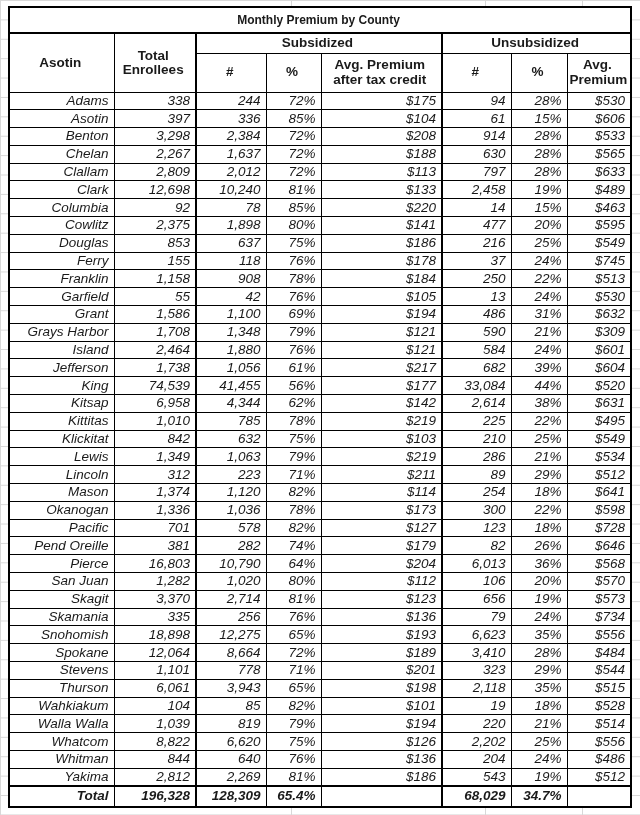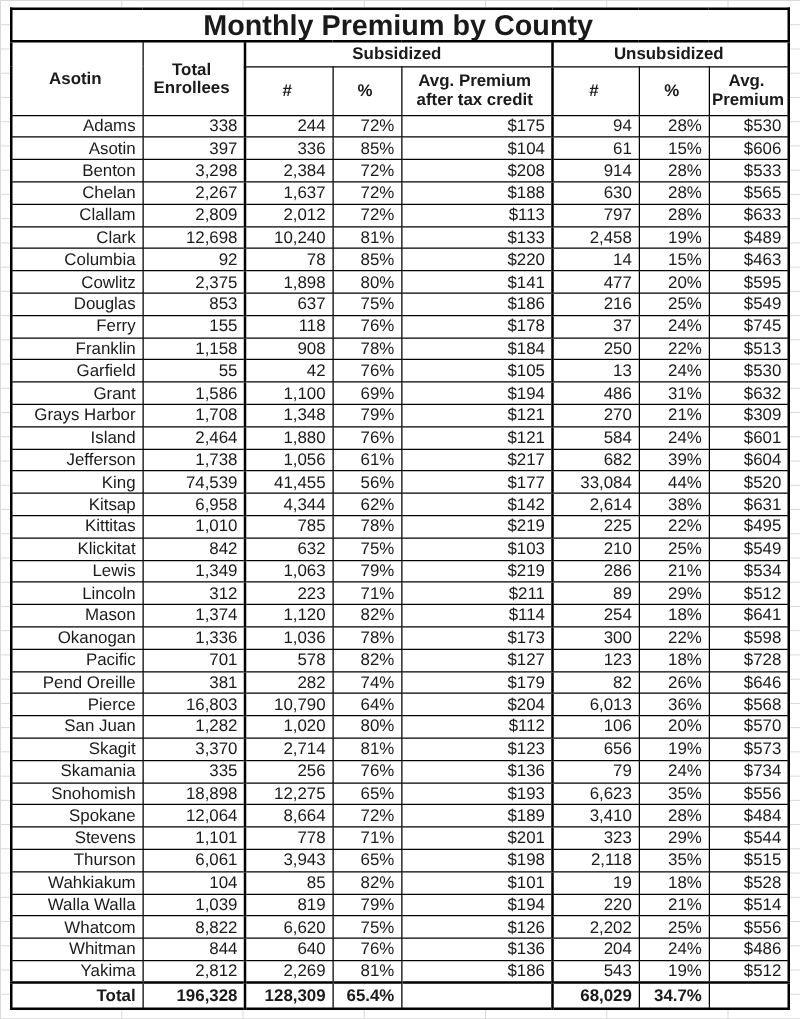--- a/index.html
+++ b/index.html
@@ -32,33 +32,33 @@
     line-height: 1.05;
     padding: 0 5px 0 2px;
     white-space: nowrap;
     overflow: hidden;
     box-sizing: border-box;
     background: #ffffff;
   }
   
   tr.title-row td {
     height: 26px;
-    font-size: 23px;
+    font-size: 12px;
     font-weight: bold;
     text-align: center;
     border-bottom: 2px solid #000000;
   }
   
   thead th { font-weight: bold; text-align: center; padding: 0 2px; }
   tr.group-row th { height: 20px; font-size: 13.5px; }
   tr.sub-row th { height: 39px; font-size: 13.5px; }
   th.hdr-bottom { border-bottom: 2px solid #000000; }
   .thickR { border-right: 2px solid #000000 !important; }
   
-  tbody tr { height: 17.8px; }
+  tbody tr { height: 17.8px; font-style: italic; }
   tbody td { text-align: right; }
   tr.total-row td {
     height: 21px;
     border-top: 2px solid #000000;
     font-weight: bold;
   }
 </style>
 </head>
 <body>
 
@@ -231,21 +231,21 @@
         <td>486</td>
         <td>31%</td>
         <td>$632</td>
       </tr>
       <tr>
         <td>Grays Harbor</td>
         <td class="thickR">1,708</td>
         <td>1,348</td>
         <td>79%</td>
         <td class="thickR">$121</td>
-        <td>270</td>
+        <td>590</td>
         <td>21%</td>
         <td>$309</td>
       </tr>
       <tr>
         <td>Island</td>
         <td class="thickR">2,464</td>
         <td>1,880</td>
         <td>76%</td>
         <td class="thickR">$121</td>
         <td>584</td>

